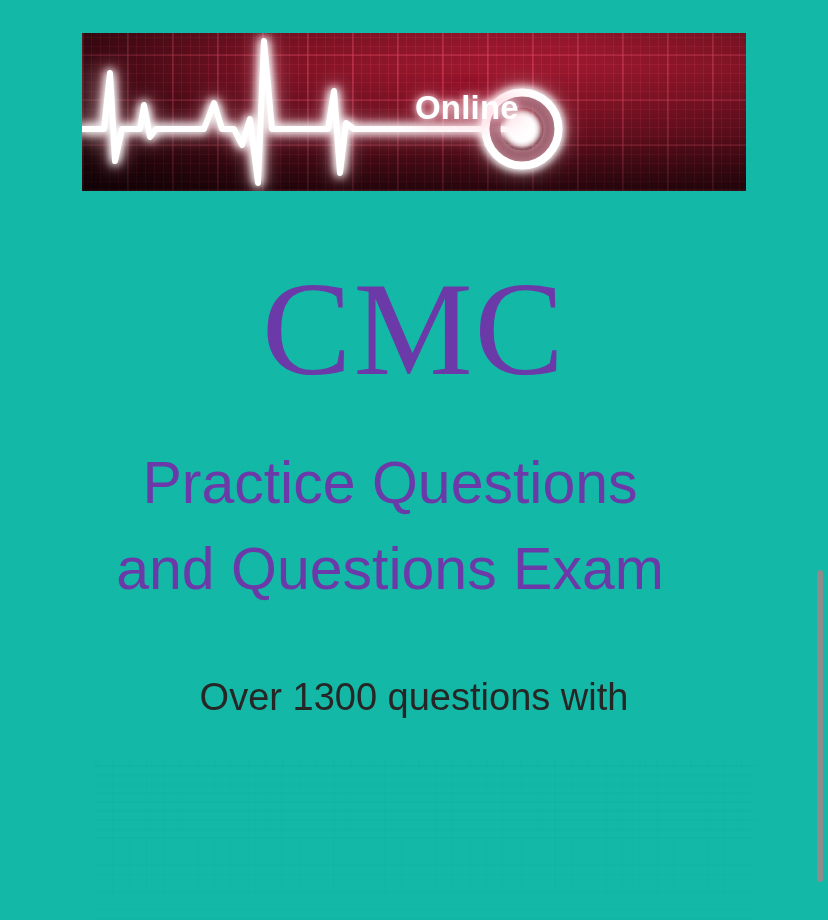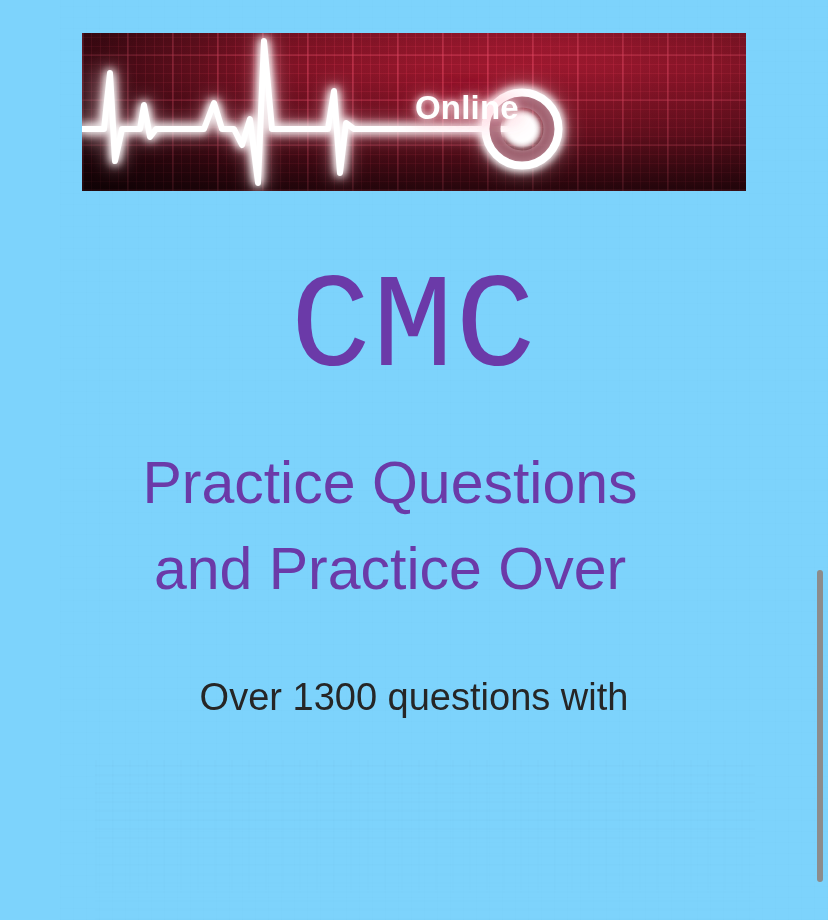--- a/index.html
+++ b/index.html
@@ -14,21 +14,21 @@
     position: relative;
     overflow: hidden;
     font-family: "Liberation Sans", sans-serif;
     -webkit-font-smoothing: antialiased;
   }
 
   
   #page {
     position: absolute;
     inset: 0;
-    background: #7dd3fc;
+    background: #14b8a6;
     overflow: hidden;
   }
 
   
   #page-texture {
     position: absolute;
     left: 60px;
     top: 0px;
     width: 768px;
     height: 920px;
@@ -139,21 +139,21 @@
     left: 0;
     top: 0;
     width: 828px;
     text-align: center;
   }
   #cover-title {
     position: absolute;
     left: 0;
     top: 262px;
     width: 828px;
-    font-family: Liberation Mono, monospace;
+    font-family: Liberation Serif, serif;
     font-size: 134px;
     font-weight: 400;
     line-height: 1;
     color: #6b3aa8;
     letter-spacing: 2px;
   }
   #cover-subtitle {
     position: absolute;
     left: 0;
     top: 440px;
@@ -257,21 +257,21 @@
 
     <div id="banner-online">Online</div>
   </div>
 
   <div id="cover-text">
 
     <div id="cover-title">CMC</div>
 
     <div id="cover-subtitle">
       <span class="line">Practice Questions</span>
-      <span class="line">and Practice Over</span>
+      <span class="line">and Questions Exam</span>
     </div>
 
     <div id="cover-blurb">
       <span class="line">Over 1300 questions with</span>
     </div>
   </div>
 
   <div id="scrollbar-track">
     <div id="scrollbar-thumb"></div>
   </div>

